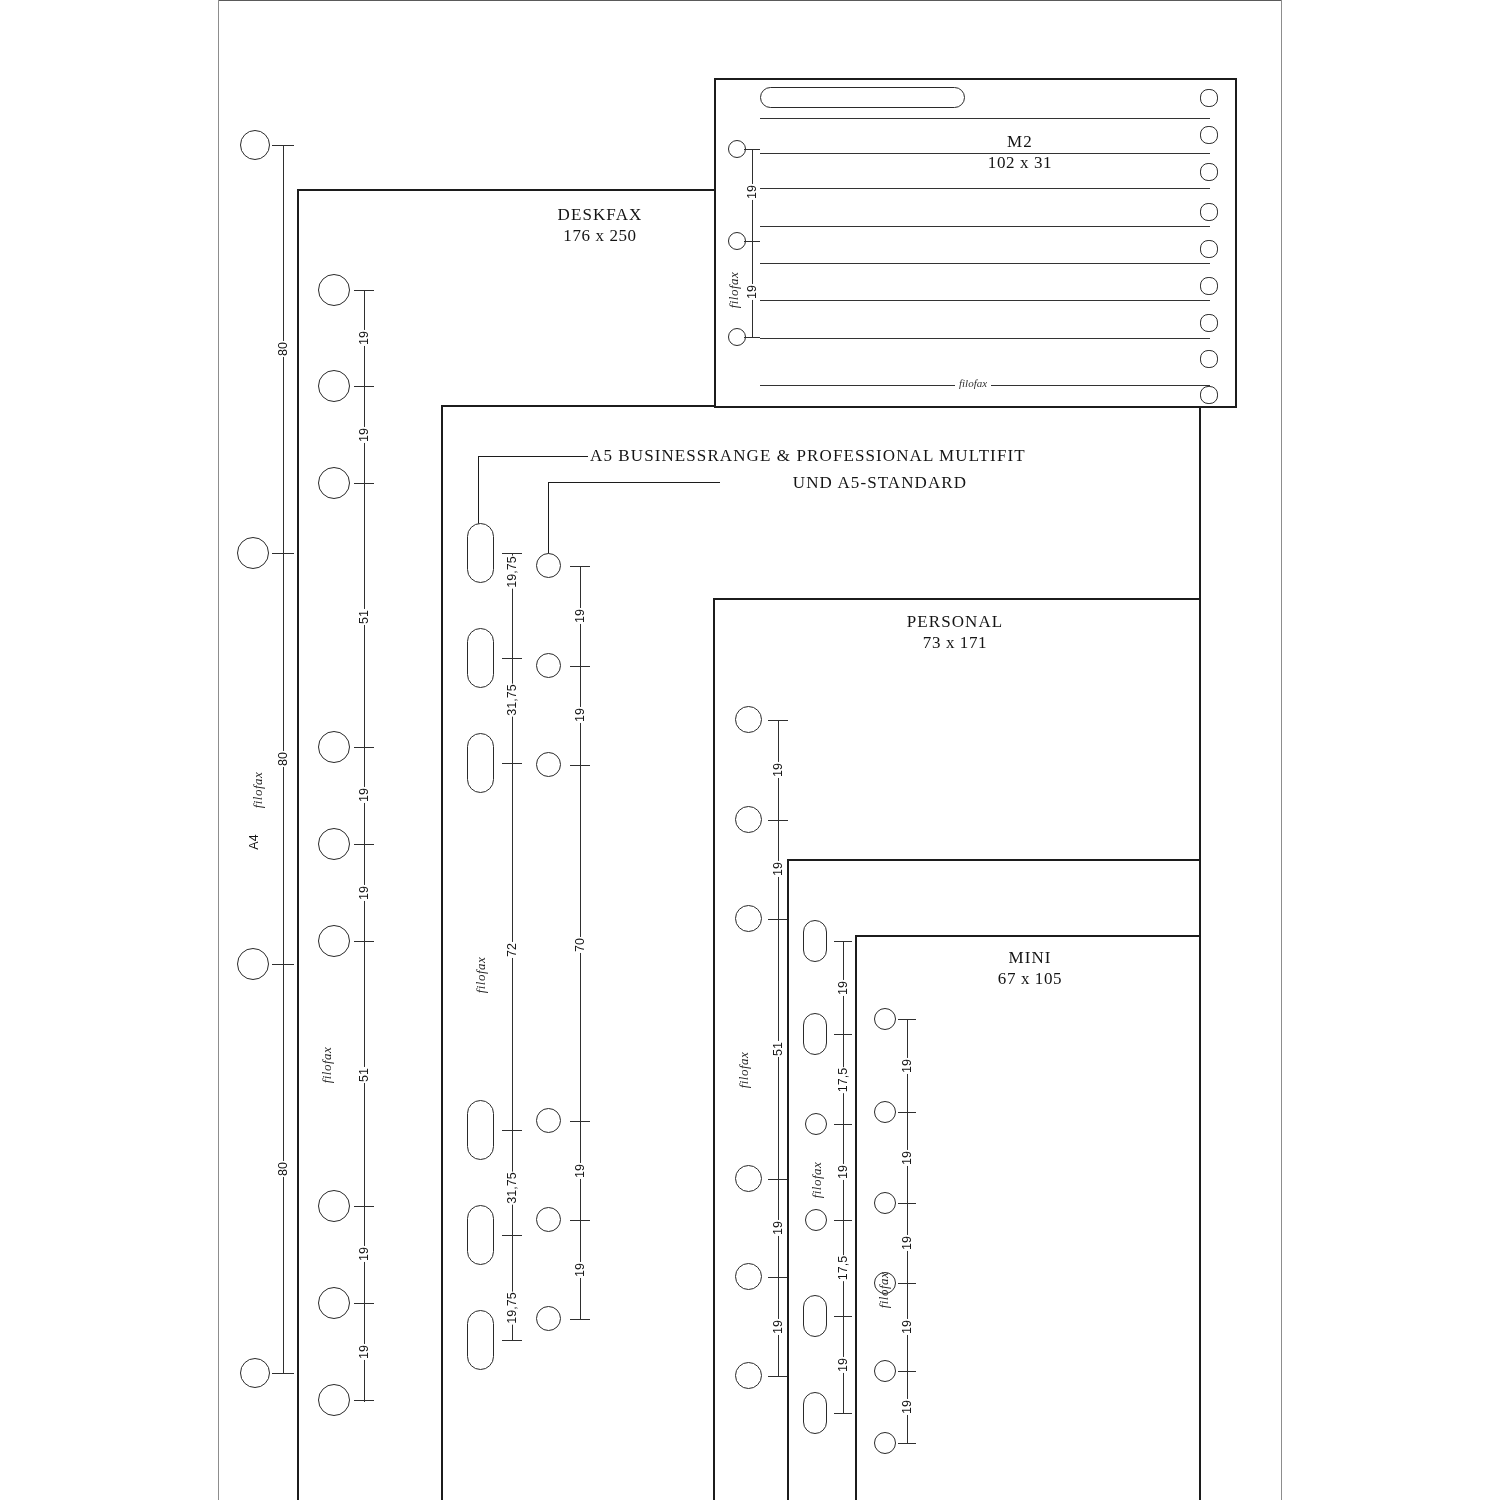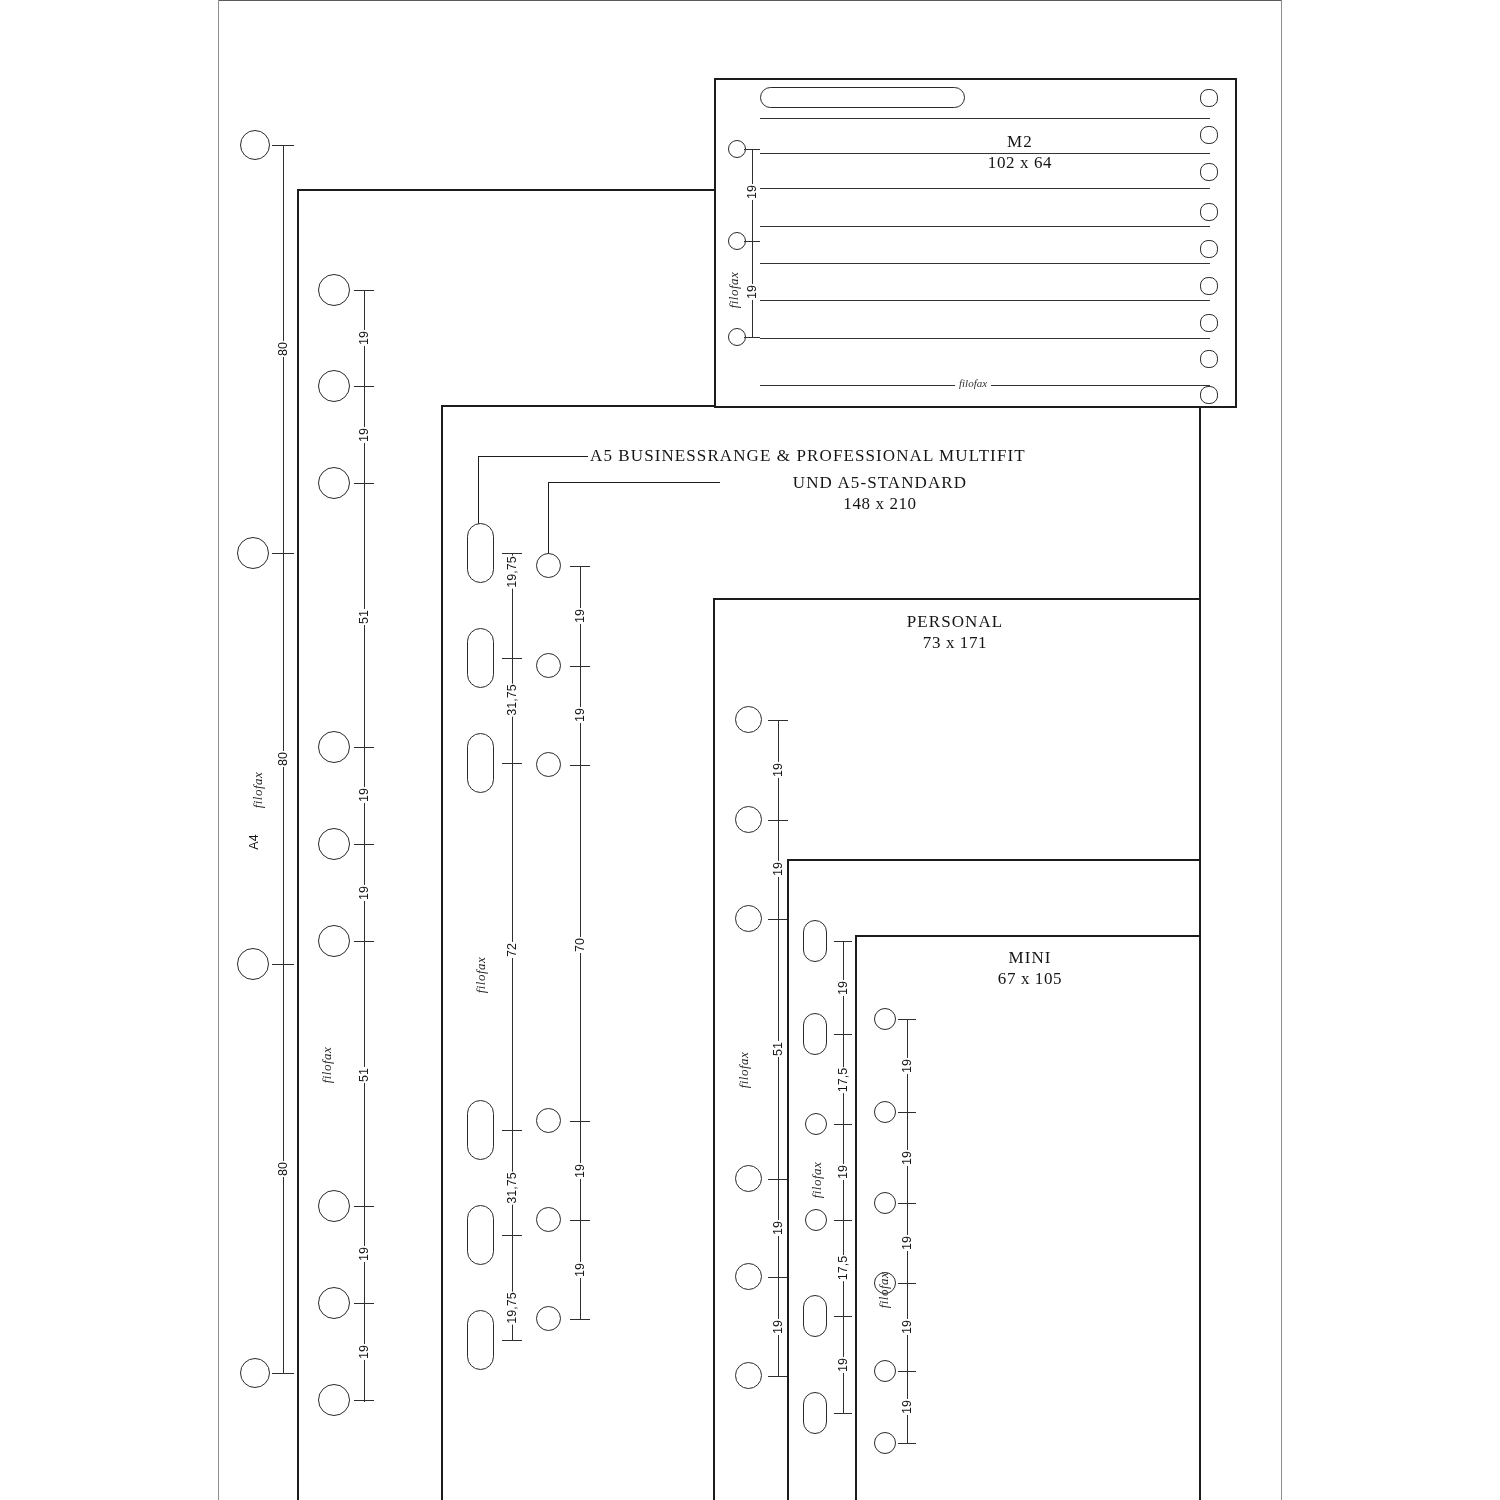--- a/index.html
+++ b/index.html
@@ -194,20 +194,24 @@
 
     <div class="dimnum rot" style="left:283px; top:349px;">80</div>
     <div class="dimnum rot" style="left:283px; top:759px;">80</div>
     <div class="dimnum rot" style="left:283px; top:1169px;">80</div>
 
     <div class="filofax rot" style="left:258px; top:790px;">filofax</div>
     <div class="sizecode rot" style="left:254px; top:842px;">A4</div>
   </div>
 
   <div class="sheet open-bottom" style="left:297px; top:189px; width:840px; height:1311px;"></div>
+  <div class="sheet-label" style="left:400px; top:205px; width:400px;">
+    <span>DESKFAX</span>
+    <span class="dim">176 x 250</span>
+  </div>
 
   <div>
     <div class="hole round" style="left:318px; top:274px; width:32px; height:32px;"></div>
     <div class="hole round" style="left:318px; top:370px; width:32px; height:32px;"></div>
     <div class="hole round" style="left:318px; top:467px; width:32px; height:32px;"></div>
     <div class="hole round" style="left:318px; top:731px; width:32px; height:32px;"></div>
     <div class="hole round" style="left:318px; top:828px; width:32px; height:32px;"></div>
     <div class="hole round" style="left:318px; top:925px; width:32px; height:32px;"></div>
     <div class="hole round" style="left:318px; top:1190px; width:32px; height:32px;"></div>
     <div class="hole round" style="left:318px; top:1287px; width:32px; height:32px;"></div>
@@ -241,21 +245,20 @@
   <div class="leader" style="left:478px; top:456px; width:110px;"></div>
   <div class="leader-v" style="left:478px; top:456px; height:72px;"></div>
   <div class="leader" style="left:548px; top:482px; width:172px;"></div>
   <div class="leader-v" style="left:548px; top:482px; height:72px;"></div>
 
   <div class="sheet-label" style="left:590px; top:446px; width:620px; text-align:left;">
     <span>A5 BUSINESSRANGE &amp; PROFESSIONAL  MULTIFIT</span>
   </div>
   <div class="sheet-label" style="left:560px; top:473px; width:640px; text-align:center;">
     <span>UND A5-STANDARD</span>
-    <span class="dim">148 x 210</span>
   </div>
 
   <div>
     <div class="hole slot" style="left:467px; top:523px; width:27px; height:60px;"></div>
     <div class="hole slot" style="left:467px; top:628px; width:27px; height:60px;"></div>
     <div class="hole slot" style="left:467px; top:733px; width:27px; height:60px;"></div>
     <div class="hole slot" style="left:467px; top:1100px; width:27px; height:60px;"></div>
     <div class="hole slot" style="left:467px; top:1205px; width:27px; height:60px;"></div>
     <div class="hole slot" style="left:467px; top:1310px; width:27px; height:60px;"></div>
 
@@ -399,21 +402,21 @@
     <div class="m2-rule" style="left:760px; top:226px; width:450px;"></div>
     <div class="m2-rule" style="left:760px; top:263px; width:450px;"></div>
     <div class="m2-rule" style="left:760px; top:300px; width:450px;"></div>
     <div class="m2-rule" style="left:760px; top:338px; width:450px;"></div>
     <div class="m2-rule" style="left:760px; top:385px; width:450px;"></div>
 
     <div class="m2-footmark" style="left:955px; top:377px;">filofax</div>
 
     <div class="sheet-label" style="left:900px; top:132px; width:240px;">
       <span>M2</span>
-      <span class="dim">102 x 64</span>
+      <span class="dim">102 x 31</span>
     </div>
 
     <div class="hole hexish" style="left:1200px; top:89px; width:18px; height:18px;"></div>
     <div class="hole hexish" style="left:1200px; top:126px; width:18px; height:18px;"></div>
     <div class="hole hexish" style="left:1200px; top:163px; width:18px; height:18px;"></div>
     <div class="hole hexish" style="left:1200px; top:203px; width:18px; height:18px;"></div>
     <div class="hole hexish" style="left:1200px; top:240px; width:18px; height:18px;"></div>
     <div class="hole hexish" style="left:1200px; top:277px; width:18px; height:18px;"></div>
     <div class="hole hexish" style="left:1200px; top:314px; width:18px; height:18px;"></div>
     <div class="hole hexish" style="left:1200px; top:350px; width:18px; height:18px;"></div>

